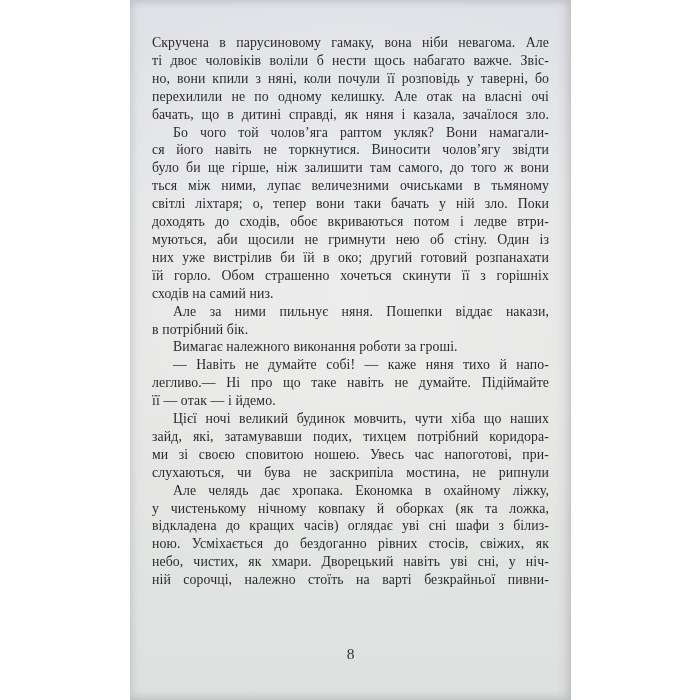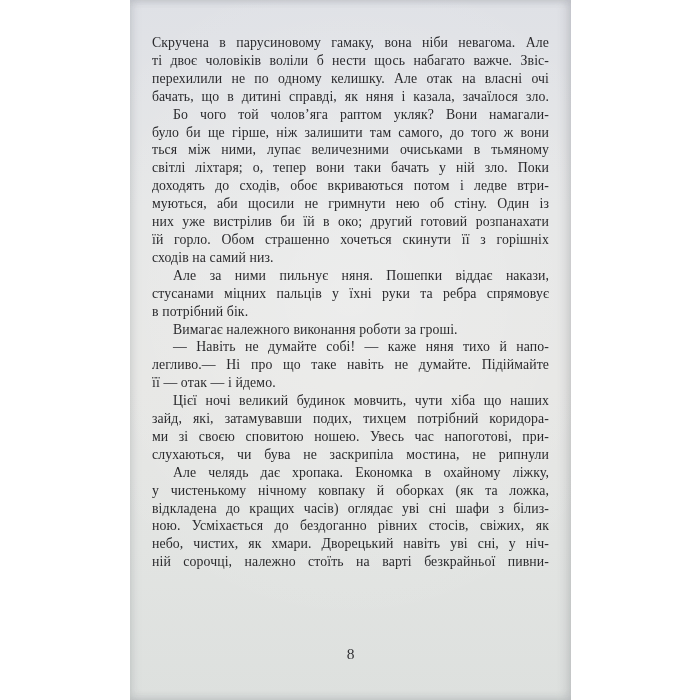--- a/index.html
+++ b/index.html
@@ -68,33 +68,34 @@
   }
 </style>
 </head>
 <body>
 
 <div class="stage">
   <div class="paper">
     <div class="text-column" id="text-column">
         <div class="text-line">Скручена в парусиновому гамаку, вона ніби невагома. Але</div>
         <div class="text-line">ті двоє чоловіків воліли б нести щось набагато важче. Звіс-</div>
+        <div class="text-line">но, вони кпили з няні, коли почули її розповідь у таверні, бо</div>
         <div class="text-line">перехилили не по одному келишку. Але отак на власні очі</div>
         <div class="text-line">бачать, що в дитині справді, як няня і казала, зачаїлося зло.</div>
         <div class="text-line indent">Бо чого той чолов’яга раптом укляк? Вони намагали-</div>
+        <div class="text-line">ся його навіть не торкнутися. Виносити чолов’ягу звідти</div>
         <div class="text-line">було би ще гірше, ніж залишити там самого, до того ж вони</div>
         <div class="text-line">ться між ними, лупає величезними очиськами в тьмяному</div>
         <div class="text-line">світлі ліхтаря; о, тепер вони таки бачать у ній зло. Поки</div>
         <div class="text-line">доходять до сходів, обоє вкриваються потом і ледве втри-</div>
         <div class="text-line">муються, аби щосили не гримнути нею об стіну. Один із</div>
         <div class="text-line">них уже вистрілив би їй в око; другий готовий розпанахати</div>
         <div class="text-line">їй горло. Обом страшенно хочеться скинути її з горішніх</div>
         <div class="text-line last">сходів на самий низ.</div>
         <div class="text-line indent">Але за ними пильнує няня. Пошепки віддає накази,</div>
-        <div class="text-line">стусанами міцних пальців у їхні руки та ребра спрямовує</div>
         <div class="text-line last">в потрібний бік.</div>
         <div class="text-line indent last">Вимагає належного виконання роботи за гроші.</div>
         <div class="text-line indent">— Навіть не думайте собі! — каже няня тихо й напо-</div>
         <div class="text-line">легливо.— Ні про що таке навіть не думайте. Підіймайте</div>
         <div class="text-line last">її — отак — і йдемо.</div>
         <div class="text-line indent">Цієї ночі великий будинок мовчить, чути хіба що наших</div>
         <div class="text-line">зайд, які, затамувавши подих, тихцем потрібний коридора-</div>
         <div class="text-line">ми зі своєю сповитою ношею. Увесь час напоготові, при-</div>
         <div class="text-line">слухаються, чи бува не заскрипіла мостина, не рипнули</div>
         <div class="text-line indent">Але челядь дає хропака. Економка в охайному ліжку,</div>

